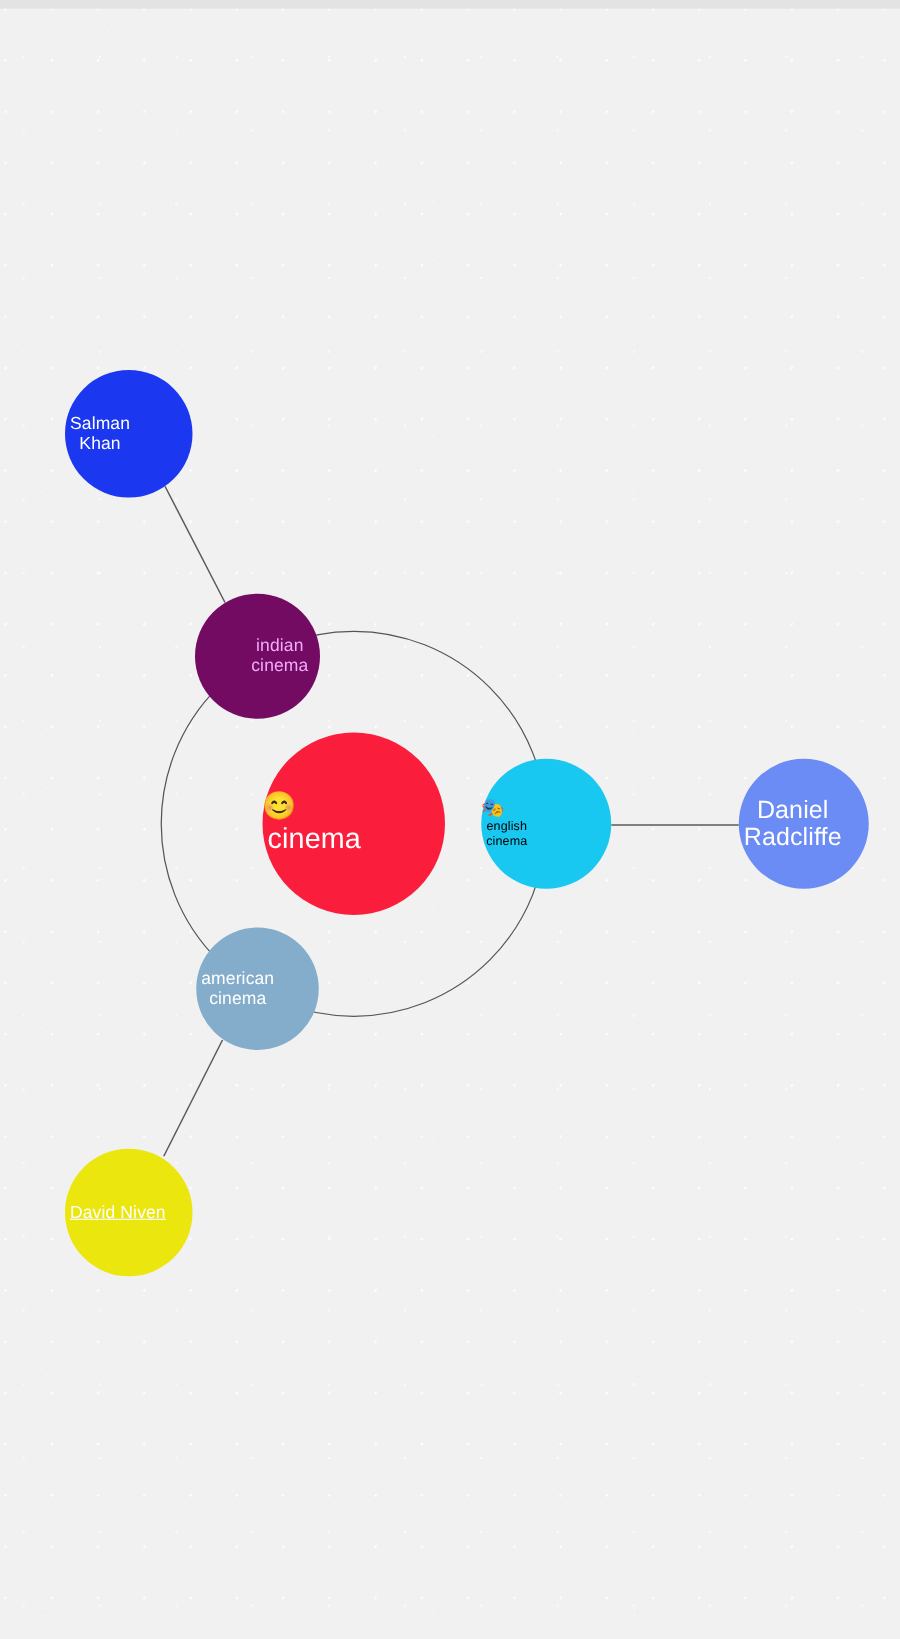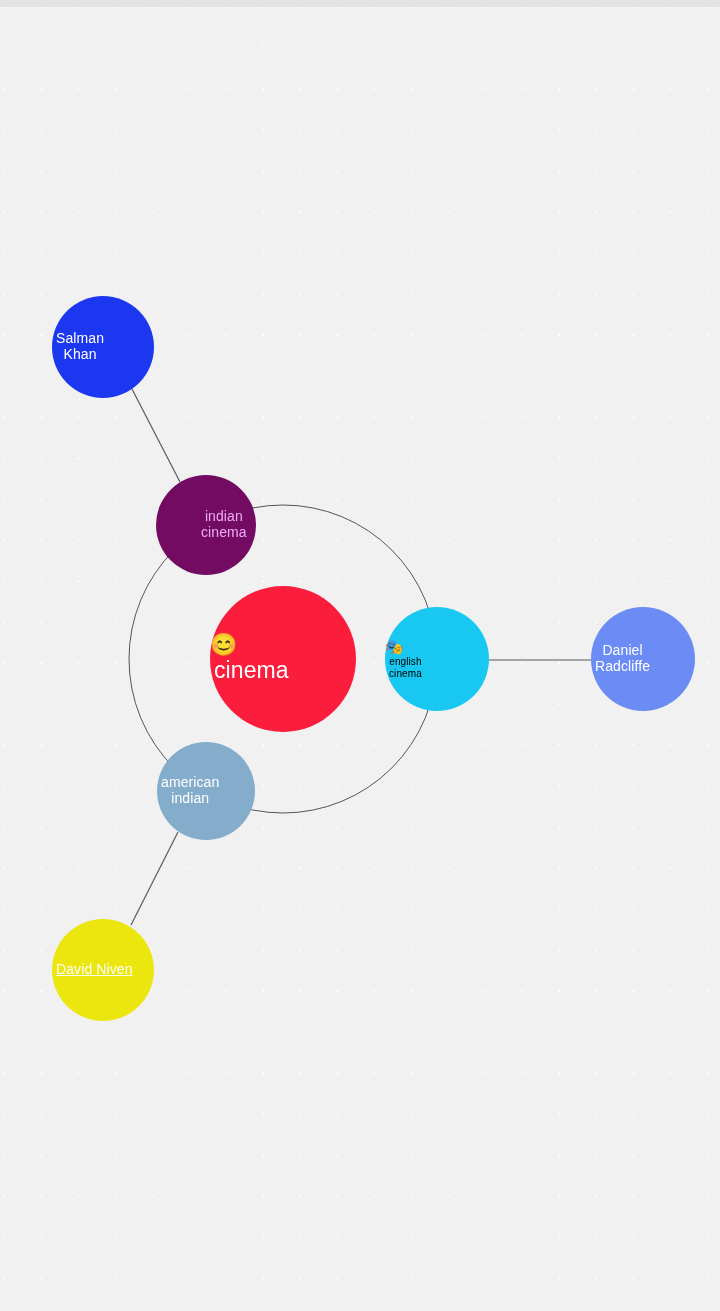--- a/index.html
+++ b/index.html
@@ -97,28 +97,28 @@
         <span class="node-label" style="font-size: 14px; color: #f0abfc; margin-left: 41px;">indian
 cinema</span>
       </div>
       <div class="node" style="left: 385px; top: 607px; width: 104px; height: 104px; background: rgb(24, 200, 240);">
         <span class="node-emoji" style="font-size: 15px;">🎭</span>
         <span class="node-label" style="font-size: 10px; color: #000000;">english
 cinema</span>
       </div>
       <div class="node" style="left: 157px; top: 742px; width: 98px; height: 98px; background: rgb(132, 173, 203);">
         <span class="node-label" style="font-size: 14px; color: rgb(255, 255, 255);">american
-indian</span>
+cinema</span>
       </div>
       <div class="node" style="left: 52px; top: 296px; width: 102px; height: 102px; background: rgb(27, 55, 240);">
         <span class="node-label" style="font-size: 14px; color: rgb(255, 255, 255);">Salman
 Khan</span>
       </div>
       <div class="node" style="left: 591px; top: 607px; width: 104px; height: 104px; background: rgb(107, 139, 245);">
-        <span class="node-label" style="font-size: 14px; color: rgb(255, 255, 255);">Daniel
+        <span class="node-label" style="font-size: 20px; color: rgb(255, 255, 255);">Daniel
 Radcliffe</span>
       </div>
       <div class="node" style="left: 52px; top: 919px; width: 102px; height: 102px; background: rgb(235, 230, 13);">
         <span class="node-label" style="font-size: 14px; color: rgb(255, 255, 255); text-decoration: underline;">David Niven</span>
       </div>
       <div class="node" style="left: 210px; top: 586px; width: 146px; height: 146px; background: rgb(250, 30, 60);">
         <span class="node-emoji" style="font-size: 22px;">😊</span>
         <span class="node-label" style="font-size: 23px; color: rgb(255, 255, 255);">cinema</span>
       </div>
     </div>

